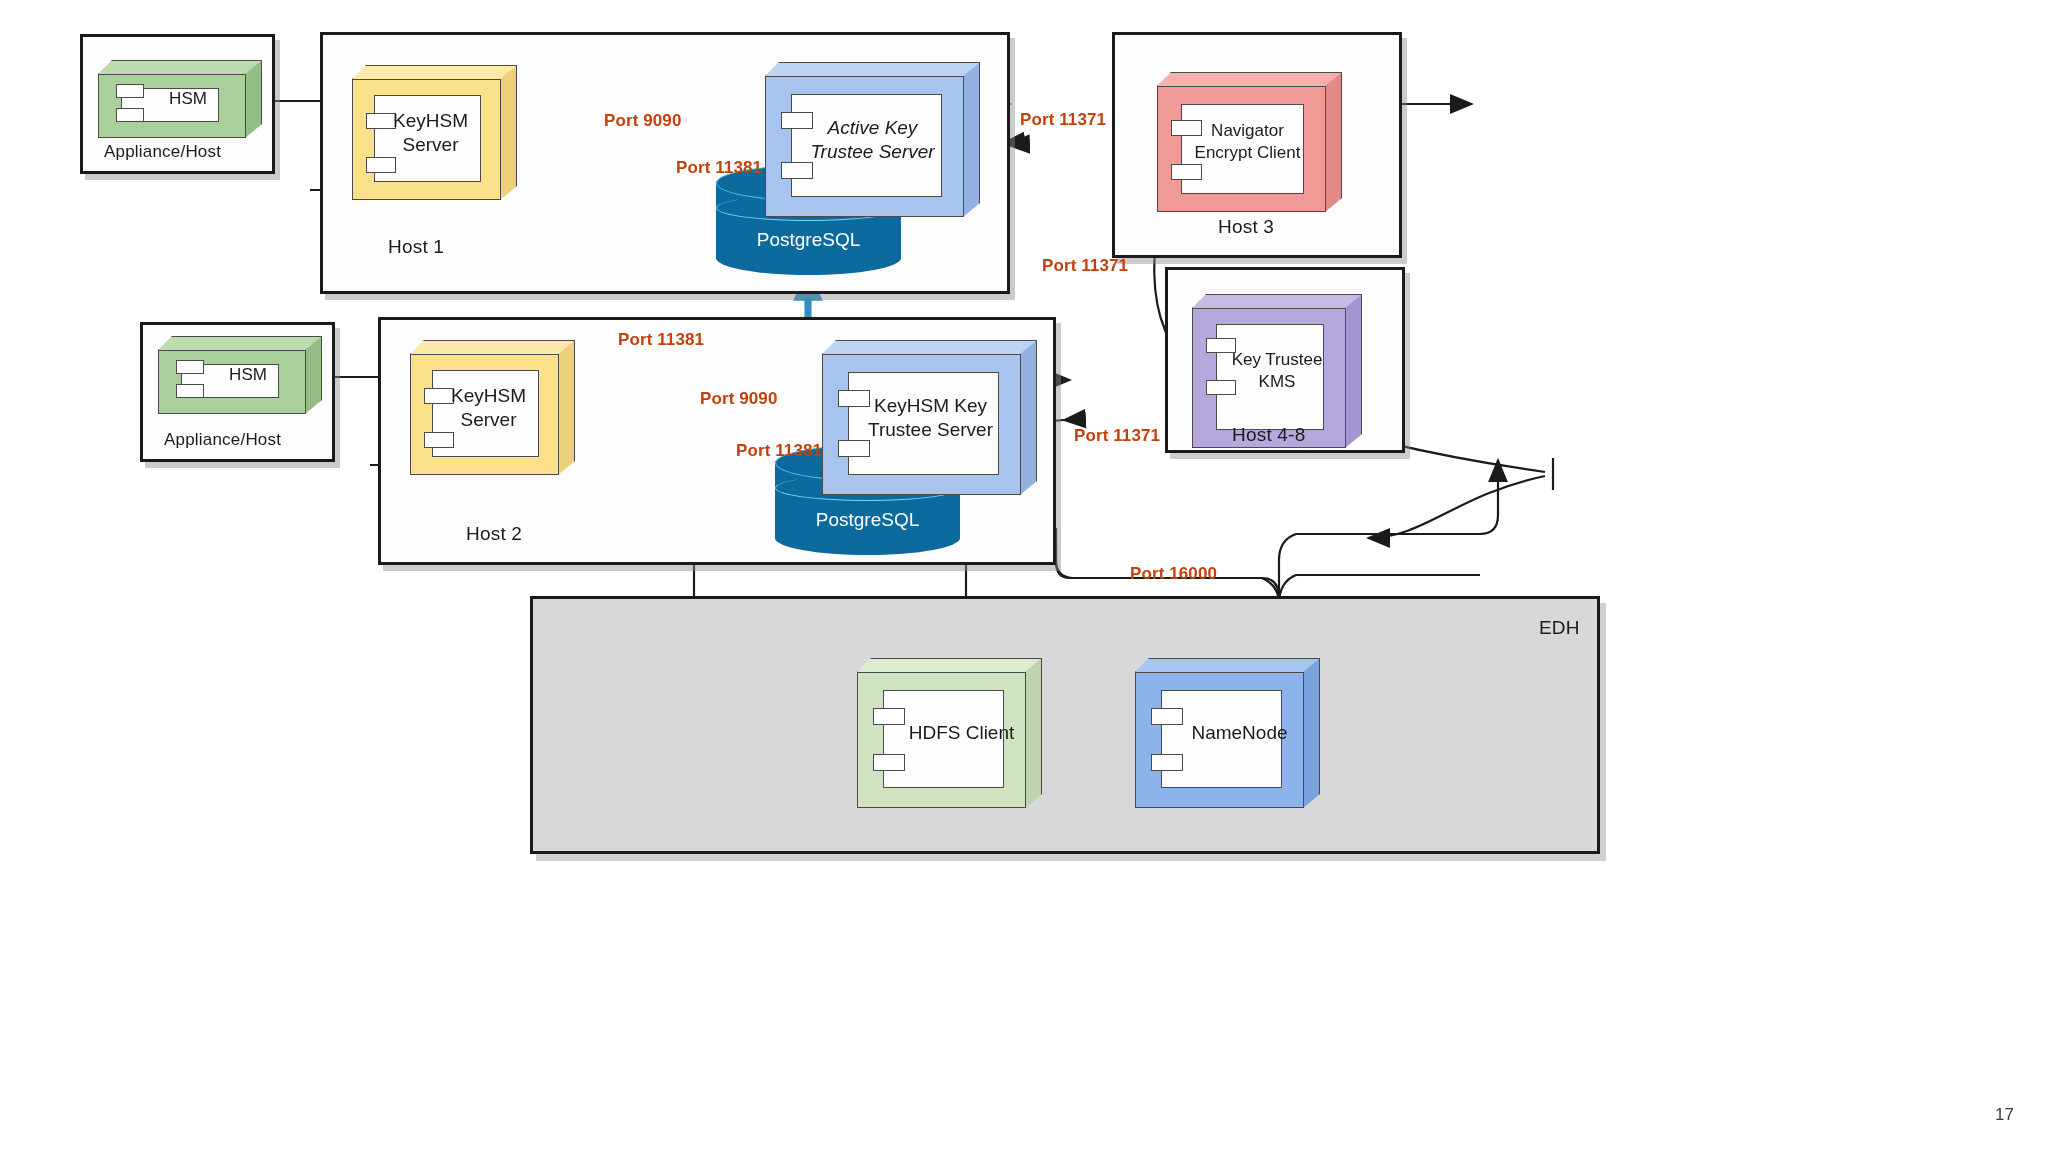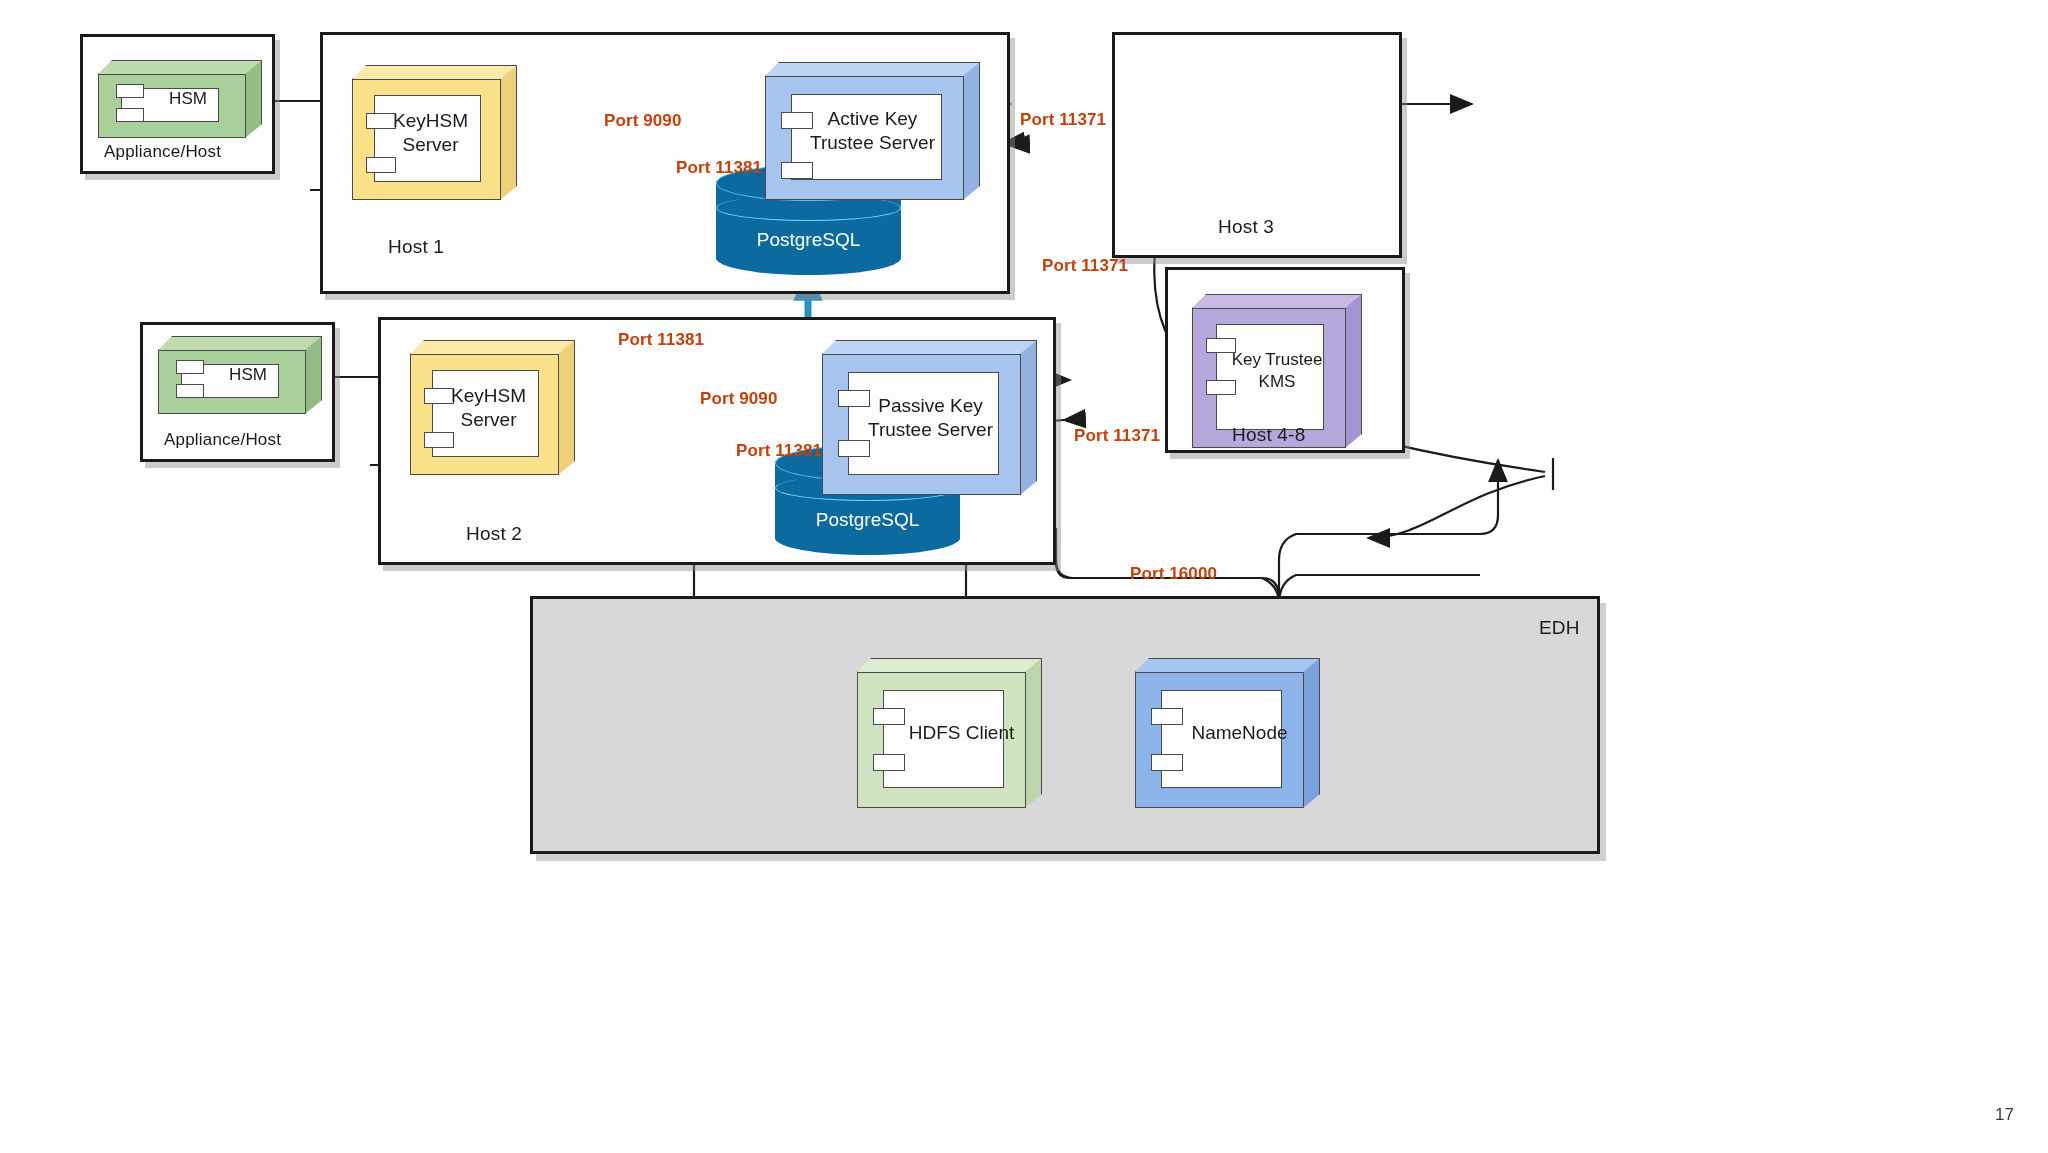--- a/index.html
+++ b/index.html
@@ -168,36 +168,48 @@
   </div>
 
   <div class="db" style="left:716px;top:165px;width:185px;height:110px;">
     <div class="body"></div>
     <div class="bot"></div>
     <div class="cap"></div>
     <div class="mid"></div>
     <div class="dlabel">PostgreSQL</div>
   </div>
 
-  <div class="cube c-blue" style="left:765px;top:62px;width:215px;height:138px;">
+  <div class="cube c-blue" style="left:765px;top:62px;width:215px;height:155px;font-style:italic;">
     <div class="top"></div>
     <div class="side"></div>
     <div class="front"></div>
     <div class="inner" style="left:26px;top:32px;right:38px;bottom:20px;"></div>
     <div class="tab t1" style="left:16px;top:50px;width:32px;height:17px;"></div>
     <div class="tab t2" style="left:16px;top:100px;width:32px;height:17px;"></div>
     <div class="ctext" style="padding-left:22px;padding-right:22px;">
       <span>Active Key</span><br>
       <span>Trustee Server</span>
     </div>
   </div>
 
   <div class="host-label" style="left:388px;top:236px;">Host 1</div>
 
   <div class="host-box" style="left:1112px;top:32px;width:290px;height:226px;"></div>
+  <div class="cube c-red" style="left:1157px;top:72px;width:185px;height:140px;">
+    <div class="top"></div>
+    <div class="side"></div>
+    <div class="front"></div>
+    <div class="inner" style="left:24px;top:32px;right:38px;bottom:18px;"></div>
+    <div class="tab t1" style="left:14px;top:48px;width:31px;height:16px;"></div>
+    <div class="tab t2" style="left:14px;top:92px;width:31px;height:16px;"></div>
+    <div class="ctext" style="padding-left:18px;padding-right:22px;font-size:17px;">
+      <span>Navigator</span><br>
+      <span>Encrypt Client</span>
+    </div>
+  </div>
   <div class="host-label" style="left:1218px;top:216px;">Host 3</div>
 
   <div class="host-box" style="left:140px;top:322px;width:195px;height:140px;"></div>
   <div class="cube c-green" style="left:158px;top:336px;width:164px;height:78px;">
     <div class="top"></div>
     <div class="side"></div>
     <div class="front"></div>
     <div class="inner"></div>
     <div class="tab t1" style="left:18px;top:24px;width:28px;height:14px;"></div>
     <div class="tab t2" style="left:18px;top:48px;width:28px;height:14px;"></div>
@@ -229,21 +241,21 @@
   </div>
 
   <div class="cube c-blue" style="left:822px;top:340px;width:215px;height:155px;">
     <div class="top"></div>
     <div class="side"></div>
     <div class="front"></div>
     <div class="inner" style="left:26px;top:32px;right:38px;bottom:20px;"></div>
     <div class="tab t1" style="left:16px;top:50px;width:32px;height:17px;"></div>
     <div class="tab t2" style="left:16px;top:100px;width:32px;height:17px;"></div>
     <div class="ctext" style="padding-left:22px;padding-right:20px;">
-      <span>Passive Key</span><br>
+      <span>KeyHSM Key</span><br>
       <span>Trustee Server</span>
     </div>
   </div>
 
   <div class="host-label" style="left:466px;top:523px;">Host 2</div>
 
   <div class="host-box" style="left:1165px;top:267px;width:240px;height:186px;"></div>
   <div class="cube c-purple" style="left:1192px;top:294px;width:170px;height:154px;">
     <div class="top"></div>
     <div class="side"></div>

